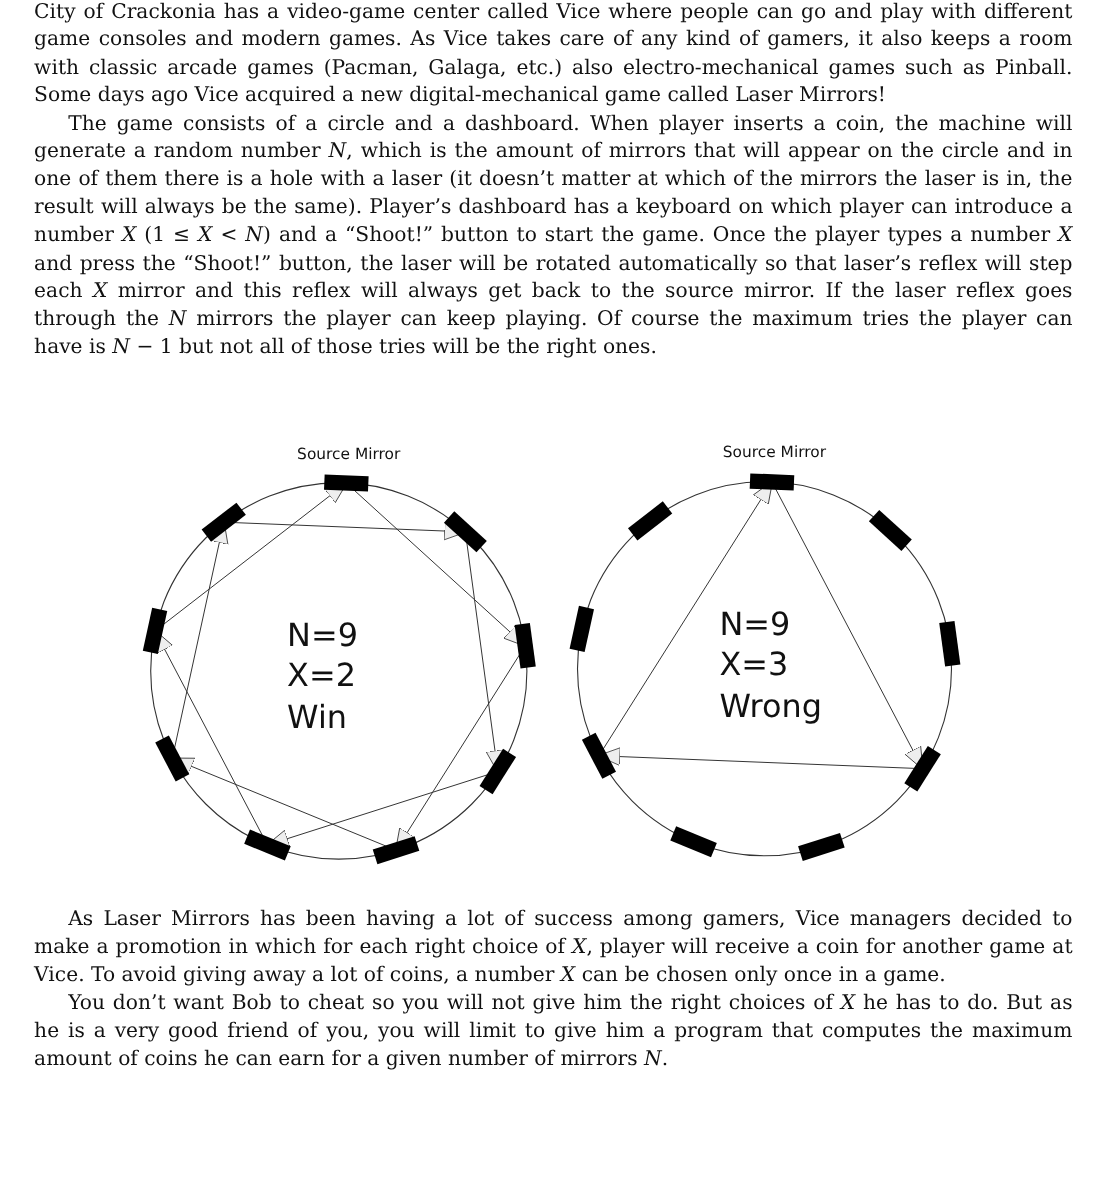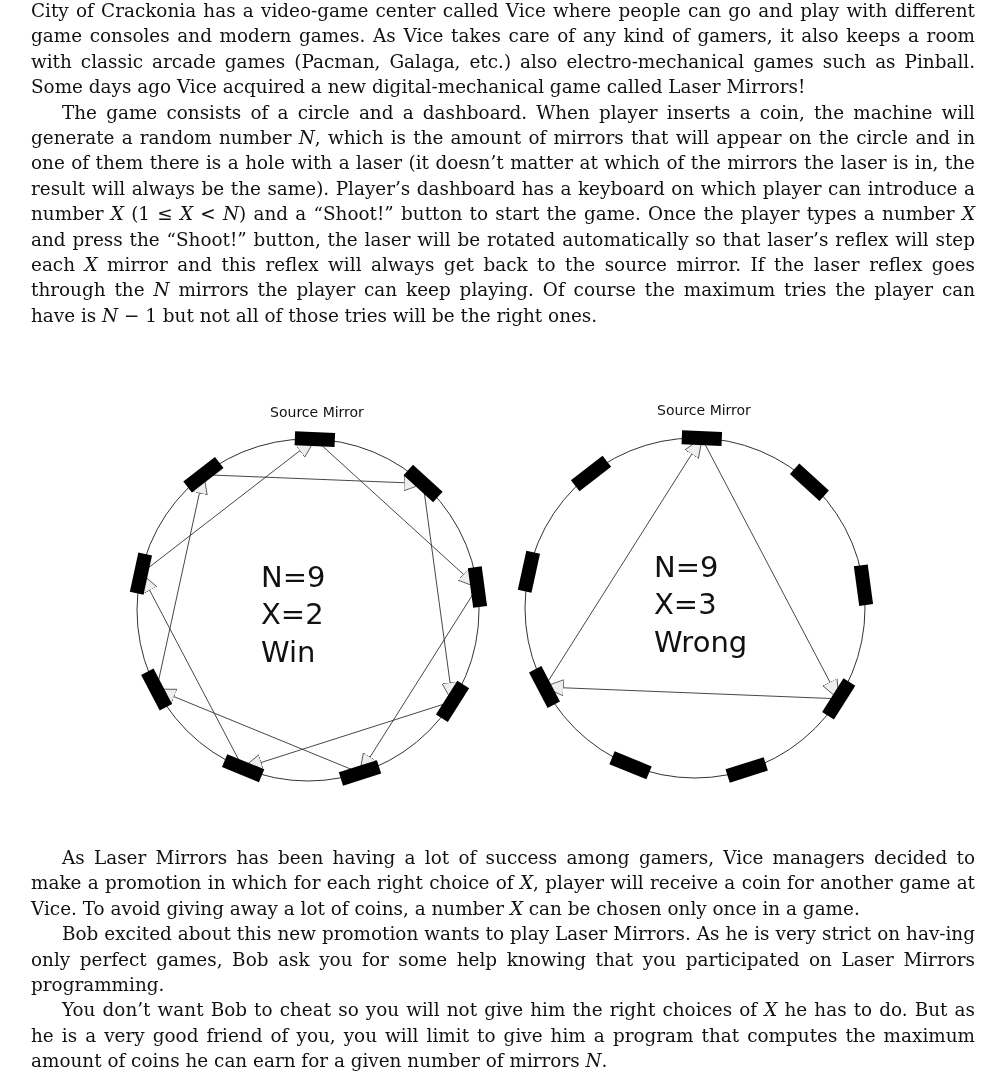--- a/index.html
+++ b/index.html
@@ -7,21 +7,21 @@
   .text {
     position: absolute; left: 31px; width: 944px;
     font-family: "DejaVu Serif", "Liberation Serif", serif;
     font-size: 18.4px; line-height: 25.4px; color: #111;
     text-align: justify;
   }
   .text p { margin: 0; }
   .text p.indent { text-indent: 31px; }
   .text i { font-style: italic; }
   #top-text { top: -2px; }
-  #bottom-text { top: 845px; }
+  #bottom-text { top: 823px; }
   #figure { position: absolute; left: 0; top: 395px; width: 1006px; height: 420px; }
   .caption-label { font-family: "DejaVu Sans", sans-serif; font-size: 14px; fill: #111; }
   .big-label { font-family: "DejaVu Sans", sans-serif; font-size: 29px; fill: #111; }
 </style>
 </head>
 <body>
 
 <div id="top-text" class="text">
   <p>City of Crackonia has a video-game center called Vice where people can go and play with different game consoles and modern games. As Vice takes care of any kind of gamers, it also keeps a room with classic arcade games (Pacman, Galaga, etc.) also electro-mechanical games such as Pinball. Some days ago Vice acquired a new digital-mechanical game called Laser Mirrors!</p>
   <p class="indent">The game consists of a circle and a dashboard. When player inserts a coin, the machine will generate a random number <i>N</i>, which is the amount of mirrors that will appear on the circle and in one of them there is a hole with a laser (it doesn’t matter at which of the mirrors the laser is in, the result will always be the same). Player’s dashboard has a keyboard on which player can introduce a number <i>X</i> (1 ≤ <i>X</i> &lt; <i>N</i>) and a “Shoot!” button to start the game. Once the player types a number <i>X</i> and press the “Shoot!” button, the laser will be rotated automatically so that laser’s reflex will step each <i>X</i> mirror and this reflex will always get back to the source mirror. If the laser reflex goes through the <i>N</i> mirrors the player can keep playing. Of course the maximum tries the player can have is <i>N</i> − 1 but not all of those tries will be the right ones.</p>
@@ -84,15 +84,14 @@
         <rect x="-20" y="-7" width="40" height="14" fill="#000000" transform="translate(591.0212270433541,473.50682257292647) rotate(322.2918311805233)"></rect>
       </g>
     <text class="big-label" x="654" y="577">N=9</text>
     <text class="big-label" x="654" y="614">X=3</text>
     <text class="big-label" x="654" y="652">Wrong</text>
   </g>
 </svg>
 
 <div id="bottom-text" class="text">
   <p class="indent">As Laser Mirrors has been having a lot of success among gamers, Vice managers decided to make a promotion in which for each right choice of <i>X</i>, player will receive a coin for another game at Vice. To avoid giving away a lot of coins, a number <i>X</i> can be chosen only once in a game.</p>
-  <p class="indent">Bob excited about this new promotion wants to play Laser Mirrors. As he is very strict on hav-ing only perfect games, Bob ask you for some help knowing that you participated on Laser Mirrors programming.</p>
   <p class="indent">You don’t want Bob to cheat so you will not give him the right choices of <i>X</i> he has to do. But as he is a very good friend of you, you will limit to give him a program that computes the maximum amount of coins he can earn for a given number of mirrors <i>N</i>.</p>
 </div>
 
 </body></html>

